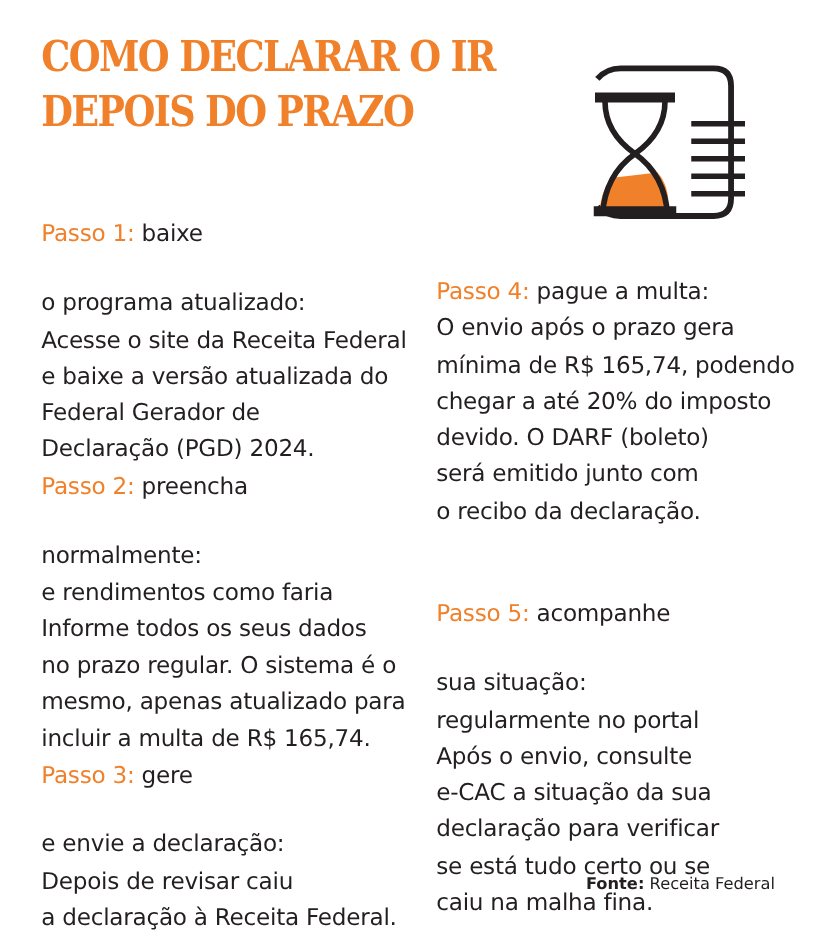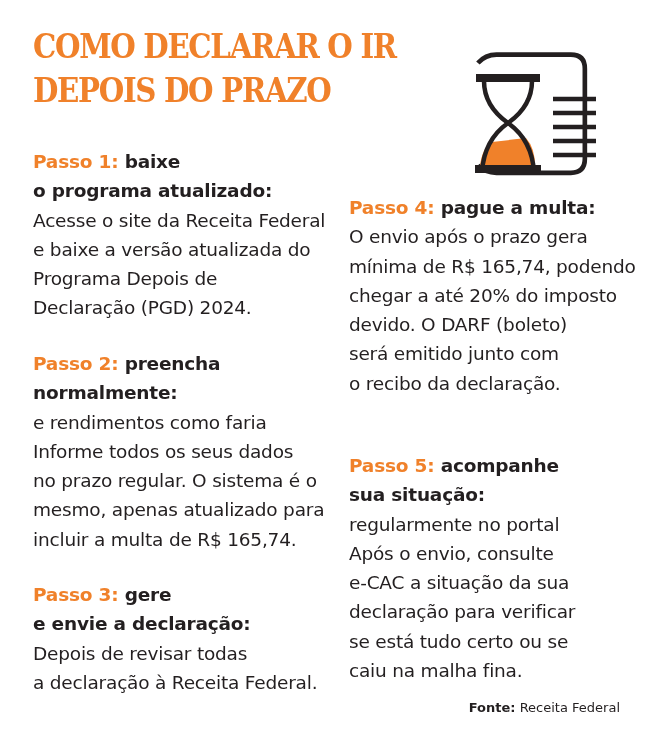--- a/index.html
+++ b/index.html
@@ -1,21 +1,21 @@
 <!DOCTYPE html>
 <html><head>
   <meta charset="utf-8">
   <style>
     html, body { margin: 0; padding: 0; background: #ffffff; }
     body { width: 650px; height: 751px; position: relative; overflow: hidden; font-family: "DejaVu Sans", sans-serif; color: #231f20; }
     .title { position: absolute; left: 33px; top: 24px; margin: 0; font-family: "DejaVu Serif", serif; font-weight: bold; color: #f0812a; font-size: 34px; line-height: 44px; letter-spacing: -1.5px; transform: scaleX(0.86); transform-origin: left top; white-space: nowrap; }
     .title span { display: block; }
     .icon { position: absolute; left: 468px; top: 26px; width: 150px; height: 150px; }
     .step { position: absolute; font-size: 18.5px; line-height: 29.3px; letter-spacing: -0.2px; }
-    .step .head { font-weight: bold; }
+    .step .head { font-weight: normal; margin-top: 26px; }
     .step .label { color: #f0812a; }
     .step p { margin: 0; white-space: nowrap; }
     .s1 { left: 33px; top: 147px; }
     .s2 { left: 33px; top: 349px; }
     .s3 { left: 33px; top: 580px; }
     .s4 { left: 349px; top: 193px; }
     .s5 { left: 349px; top: 451px; }
     .source { position: absolute; right: 30px; top: 700px; font-size: 13px; white-space: nowrap; }
     .source b { font-weight: bold; padding-left: 28px; }
   </style>
@@ -44,38 +44,38 @@
     <rect x="8" y="48" width="64" height="8" fill="#231f20"></rect>
     <rect x="7" y="139" width="66" height="8" fill="#231f20"></rect>
   </svg>
 </div>
 
 <div class="step s1">
   <p class="head"><span class="label">Passo 1:</span> <span>baixe</span></p>
   <p class="head">o programa atualizado:</p>
   <p>Acesse o site da Receita Federal</p>
   <p>e baixe a versão atualizada do</p>
-  <p>Programa Depois de</p>
+  <p>Federal Gerador de</p>
   <p>Declaração (PGD) 2024.</p>
 </div>
 
 <div class="step s2">
   <p class="head"><span class="label">Passo 2:</span> <span>preencha</span></p>
   <p class="head">normalmente:</p>
   <p>e rendimentos como faria</p>
   <p>Informe todos os seus dados</p>
   <p>no prazo regular. O sistema é o</p>
   <p>mesmo, apenas atualizado para</p>
   <p>incluir a multa de R$ 165,74.</p>
 </div>
 
 <div class="step s3">
   <p class="head"><span class="label">Passo 3:</span> <span>gere</span></p>
   <p class="head">e envie a declaração:</p>
-  <p>Depois de revisar todas</p>
+  <p>Depois de revisar caiu</p>
   <p>a declaração à Receita Federal.</p>
 </div>
 
 <div class="step s4">
   <p class="head"><span class="label">Passo 4:</span> <span>pague a multa:</span></p>
   <p>O envio após o prazo gera</p>
   <p>mínima de R$ 165,74, podendo</p>
   <p>chegar a até 20% do imposto</p>
   <p>devido. O DARF (boleto)</p>
   <p>será emitido junto com</p>

